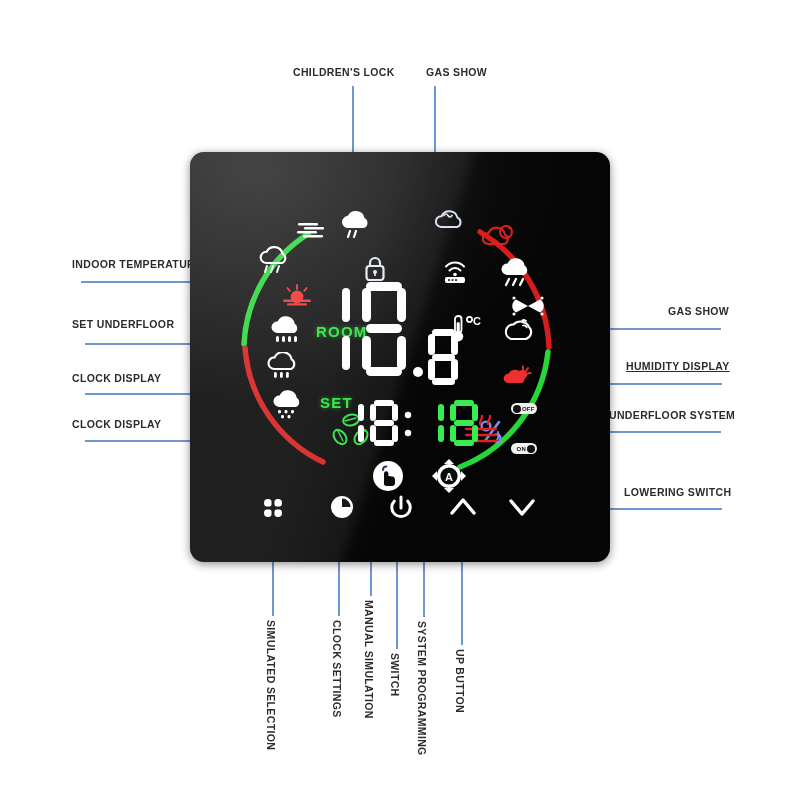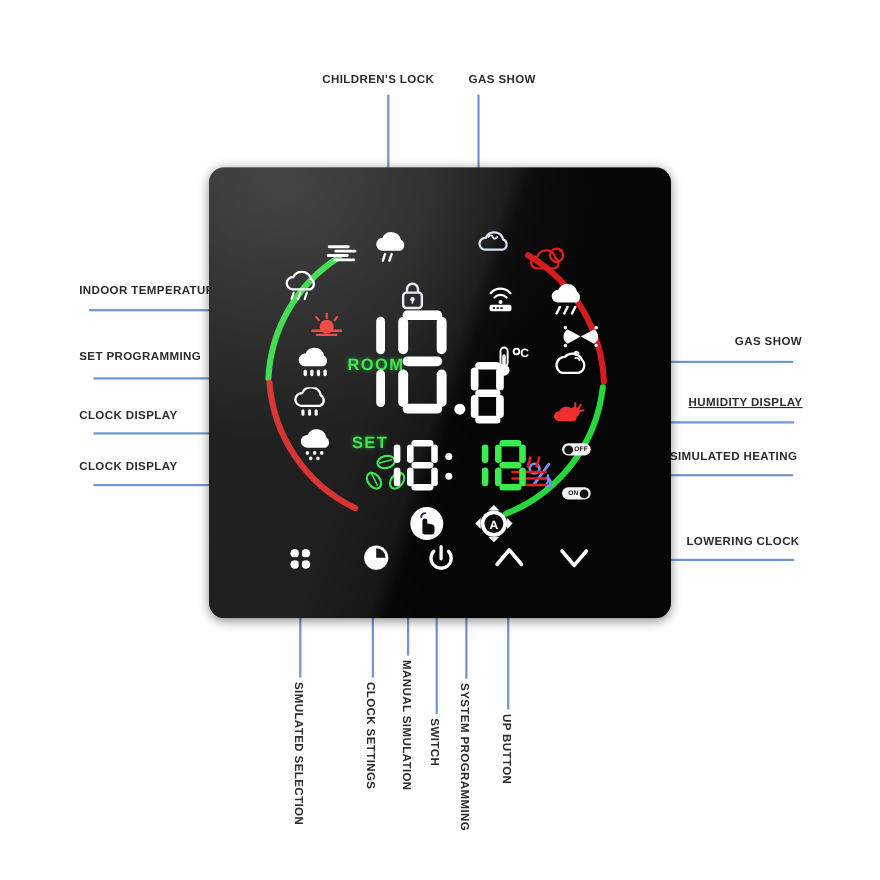--- a/index.html
+++ b/index.html
@@ -117,39 +117,39 @@
 
   <div class="lbl" style="left:293px;top:66px;">CHILDREN'S LOCK</div>
   <div class="leader v" style="left:352px;top:86px;height:167px;"></div>
 
   <div class="lbl" style="left:426px;top:66px;">GAS SHOW</div>
   <div class="leader v" style="left:434px;top:86px;height:153px;"></div>
 
   <div class="lbl" style="left:72px;top:258px;">INDOOR TEMPERATURE</div>
   <div class="leader h" style="left:81px;top:281px;width:305px;"></div>
 
-  <div class="lbl" style="left:72px;top:318px;">SET PROGRAMMING</div>
+  <div class="lbl" style="left:72px;top:318px;">SET UNDERFLOOR</div>
   <div class="leader h" style="left:85px;top:343px;width:285px;"></div>
 
   <div class="lbl" style="left:72px;top:372px;">CLOCK DISPLAY</div>
   <div class="leader h" style="left:85px;top:393px;width:285px;"></div>
 
   <div class="lbl" style="left:72px;top:418px;">CLOCK DISPLAY</div>
   <div class="leader h" style="left:85px;top:440px;width:263px;"></div>
 
   <div class="lbl" style="left:668px;top:305px;">GAS SHOW</div>
   <div class="leader h" style="left:513px;top:328px;width:208px;"></div>
 
   <div class="lbl" style="left:626px;top:360px;text-decoration:underline;">HUMIDITY DISPLAY</div>
   <div class="leader h" style="left:479px;top:383px;width:243px;"></div>
 
-  <div class="lbl" style="left:609px;top:409px;">SIMULATED HEATING</div>
+  <div class="lbl" style="left:609px;top:409px;">UNDERFLOOR SYSTEM</div>
   <div class="leader h" style="left:466px;top:431px;width:255px;"></div>
 
-  <div class="lbl" style="left:624px;top:486px;">LOWERING CLOCK</div>
+  <div class="lbl" style="left:624px;top:486px;">LOWERING SWITCH</div>
   <div class="leader h" style="left:523px;top:508px;width:199px;"></div>
 
   <div class="leader v" style="left:272px;top:523px;height:93px;"></div>
   <div class="lbl vert" style="left:277px;top:620px;">SIMULATED SELECTION</div>
 
   <div class="leader v" style="left:338px;top:523px;height:93px;"></div>
   <div class="lbl vert" style="left:343px;top:620px;">CLOCK SETTINGS</div>
 
   <div class="leader v" style="left:370px;top:465px;height:131px;"></div>
   <div class="lbl vert" style="left:375px;top:600px;">MANUAL SIMULATION</div>

